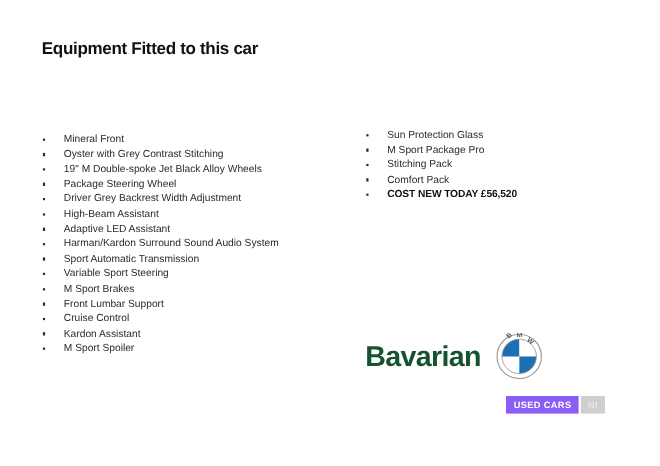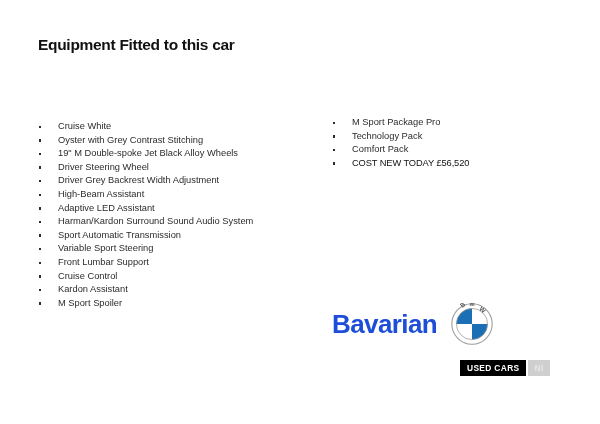--- a/index.html
+++ b/index.html
@@ -53,59 +53,59 @@
   }
   .eq-bullet {
     position: absolute;
     left: 1px;
     top: 5.6px;
     width: 2.4px;
     height: 2.4px;
     background: #2b2b2b;
   }
   .eq-item.emphasis .eq-text {
-    font-weight: normal;
+    font-weight: bold;
     color: #111111;
     letter-spacing: -0.1px;
     text-align: center;
   }
 
   
   .brand {
     position: absolute;
     left: 332px;
     top: 303px;
     display: flex;
     align-items: center;
   }
   .brand-word {
     font-size: 26px;
     font-weight: bold;
     letter-spacing: -0.6px;
-    color: #1d4ed8;
+    color: #14532d;
     line-height: 1;
   }
   .brand-roundel {
     margin-left: 14px;
     width: 42px;
     height: 42px;
     display: block;
   }
 
   
   .badge-row {
     position: absolute;
     left: 460px;
     top: 360px;
     display: flex;
     align-items: stretch;
     height: 16px;
   }
   .badge-main {
-    background: #000000;
+    background: #8b5cf6;
     color: #ffffff;
     font-size: 8.4px;
     font-weight: bold;
     letter-spacing: 0.35px;
     padding: 0 7px;
     display: flex;
     align-items: center;
     line-height: 1;
   }
   .badge-sub {
@@ -123,41 +123,43 @@
 </style>
 </head>
 <body>
 
 <div class="page">
 
   <div class="page-title">Equipment Fitted to this car</div>
 
   <div class="col col-left">
     <ul class="eq-list" id="list-left">
-        <li class="eq-item"><span class="eq-bullet"></span><span class="eq-text">Cruise White</span></li>
+        <li class="eq-item"><span class="eq-bullet"></span><span class="eq-text">Mineral Front</span></li>
         <li class="eq-item"><span class="eq-bullet"></span><span class="eq-text">Oyster with Grey Contrast Stitching</span></li>
         <li class="eq-item"><span class="eq-bullet"></span><span class="eq-text">19" M Double-spoke Jet Black Alloy Wheels</span></li>
-        <li class="eq-item"><span class="eq-bullet"></span><span class="eq-text">Driver Steering Wheel</span></li>
+        <li class="eq-item"><span class="eq-bullet"></span><span class="eq-text">Package Steering Wheel</span></li>
         <li class="eq-item"><span class="eq-bullet"></span><span class="eq-text">Driver Grey Backrest Width Adjustment</span></li>
         <li class="eq-item"><span class="eq-bullet"></span><span class="eq-text">High-Beam Assistant</span></li>
         <li class="eq-item"><span class="eq-bullet"></span><span class="eq-text">Adaptive LED Assistant</span></li>
         <li class="eq-item"><span class="eq-bullet"></span><span class="eq-text">Harman/Kardon Surround Sound Audio System</span></li>
         <li class="eq-item"><span class="eq-bullet"></span><span class="eq-text">Sport Automatic Transmission</span></li>
         <li class="eq-item"><span class="eq-bullet"></span><span class="eq-text">Variable Sport Steering</span></li>
+        <li class="eq-item"><span class="eq-bullet"></span><span class="eq-text">M Sport Brakes</span></li>
         <li class="eq-item"><span class="eq-bullet"></span><span class="eq-text">Front Lumbar Support</span></li>
         <li class="eq-item"><span class="eq-bullet"></span><span class="eq-text">Cruise Control</span></li>
         <li class="eq-item"><span class="eq-bullet"></span><span class="eq-text">Kardon Assistant</span></li>
         <li class="eq-item"><span class="eq-bullet"></span><span class="eq-text">M Sport Spoiler</span></li>
       </ul>
   </div>
 
   <div class="col col-right">
     <ul class="eq-list" id="list-right">
+        <li class="eq-item"><span class="eq-bullet"></span><span class="eq-text">Sun Protection Glass</span></li>
         <li class="eq-item"><span class="eq-bullet"></span><span class="eq-text">M Sport Package Pro</span></li>
-        <li class="eq-item"><span class="eq-bullet"></span><span class="eq-text">Technology Pack</span></li>
+        <li class="eq-item"><span class="eq-bullet"></span><span class="eq-text">Stitching Pack</span></li>
         <li class="eq-item"><span class="eq-bullet"></span><span class="eq-text">Comfort Pack</span></li>
         <li class="eq-item emphasis"><span class="eq-bullet"></span><span class="eq-text">COST NEW TODAY £56,520</span></li>
       </ul>
   </div>
 
   <div class="brand">
     <div class="brand-word">Bavarian</div>
 
     <svg class="brand-roundel" viewBox="0 0 100 100">
       <circle cx="50" cy="50" r="48" fill="#ffffff" stroke="#9a9a9a" stroke-width="2.5"></circle>

